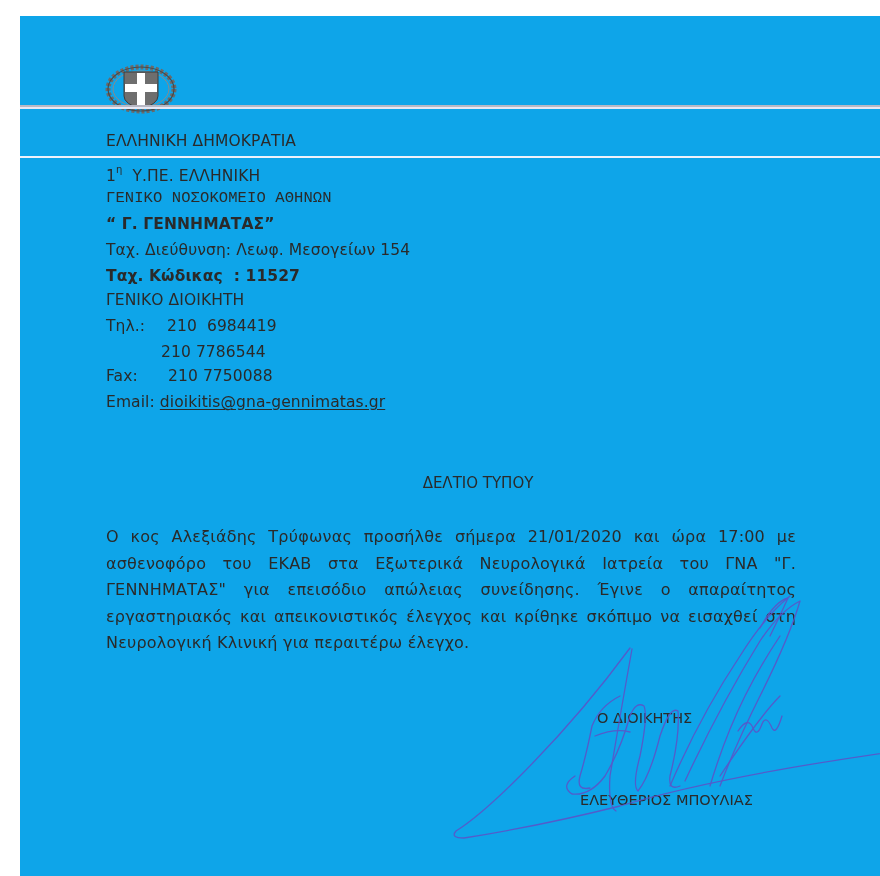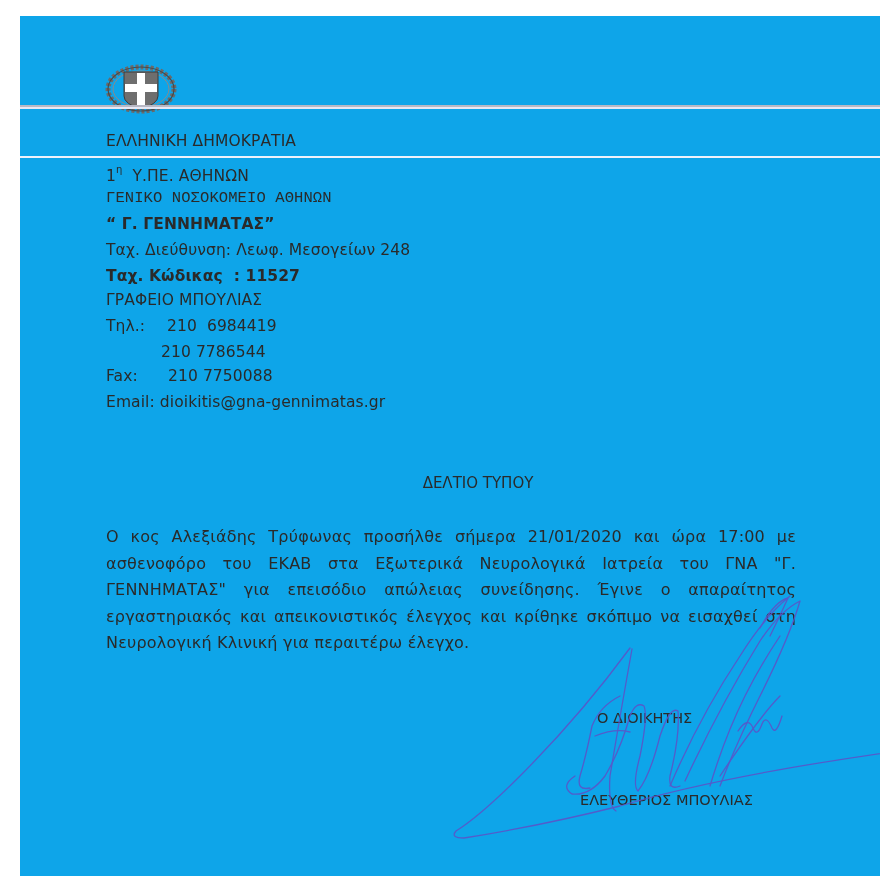--- a/index.html
+++ b/index.html
@@ -63,20 +63,21 @@
     }
     .header-line sup {
       font-size: 10px;
       position: relative;
       top: -2px;
     }
     .indent { left: 147px; }
     .indent-fax { left: 148px; text-align: center; }
     .email-link {
       color: #2a2a2a;
+      text-decoration: underline;
       text-underline-offset: 2px;
     }
     .title {
       position: absolute;
       left: 0;
       width: 880px;
       top: 457px;
       text-align: center;
       font-size: 15px;
       line-height: 20px;
@@ -132,27 +133,27 @@
     <rect x="32" y="11" width="8" height="34" fill="#ffffff"></rect>
     <rect x="20" y="22" width="32" height="8" fill="#ffffff"></rect>
   </svg>
 
   <div class="rule-top"></div>
   <div class="rule-top-shadow"></div>
   <div class="rule-faint"></div>
 
   <div class="header-line" style="top:115px;">ΕΛΛΗΝΙΚΗ ΔΗΜΟΚΡΑΤΙΑ</div>
 
-  <div class="header-line" style="top:146px;"><span>1</span><sup>η</sup><span>  Υ.ΠΕ. ΑΘΗΝΩΝ</span></div>
+  <div class="header-line" style="top:146px;"><span>1</span><sup>η</sup><span>  Υ.ΠΕ. ΕΛΛΗΝΙΚΗ</span></div>
 
   <div class="header-line" style="top:172px;font-family:Liberation Mono, monospace;">ΓΕΝΙΚΟ ΝΟΣΟΚΟΜΕΙΟ ΑΘΗΝΩΝ</div>
   <div class="header-line" style="top:198px;font-weight:bold;">“ Γ. ΓΕΝΝΗΜΑΤΑΣ”</div>
-  <div class="header-line" style="top:224px;">Ταχ. Διεύθυνση: Λεωφ. Μεσογείων 248</div>
+  <div class="header-line" style="top:224px;">Ταχ. Διεύθυνση: Λεωφ. Μεσογείων 154</div>
   <div class="header-line" style="top:250px;font-weight:bold;">Ταχ. Κώδικας  : 11527</div>
-  <div class="header-line" style="top:274px;">ΓΡΑΦΕΙΟ ΜΠΟΥΛΙΑΣ</div>
+  <div class="header-line" style="top:274px;">ΓΕΝΙΚΟ ΔΙΟΙΚΗΤΗ</div>
 
   <div class="header-line" style="top:300px;">Τηλ.:</div>
   <div class="header-line indent" style="top:300px;">210  6984419</div>
   <div class="header-line" style="top:326px; left:141px;">210 7786544</div>
 
   <div class="header-line" style="top:350px;">Fax:</div>
   <div class="header-line indent-fax" style="top:350px;">210 7750088</div>
 
   <div class="header-line" style="top:376px;"><span>Email: </span><a class="email-link">dioikitis@gna-gennimatas.gr</a></div>
 

